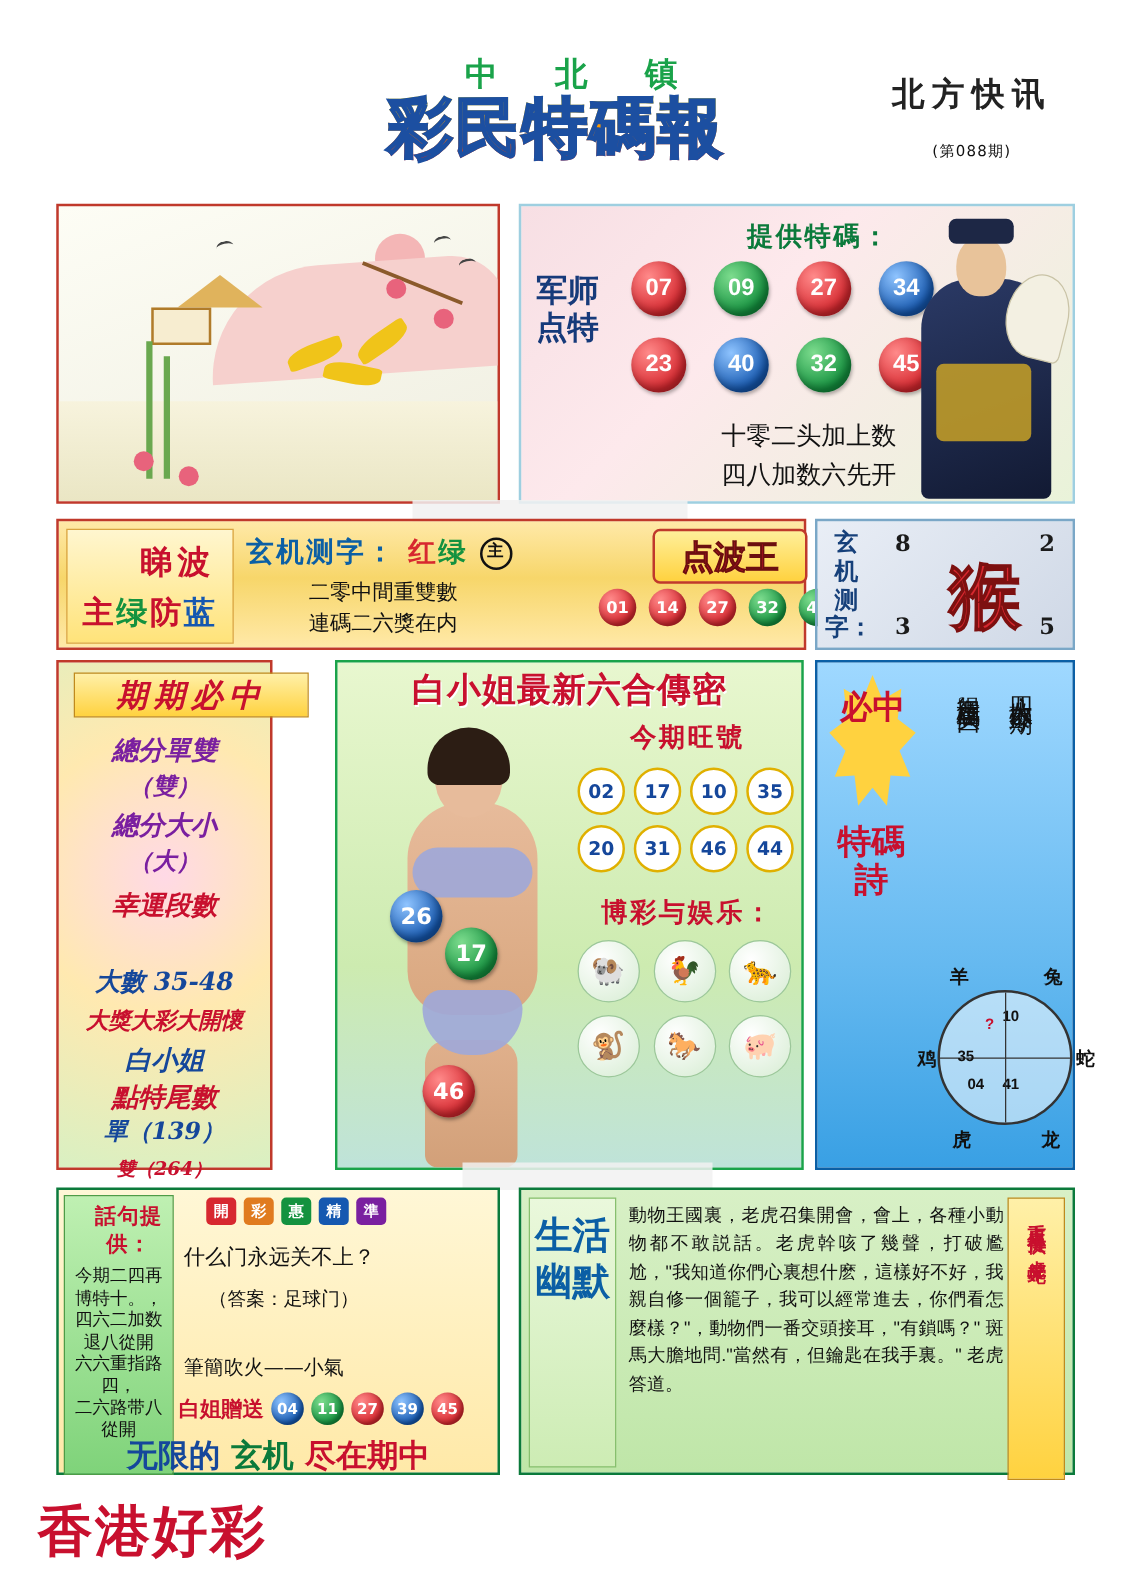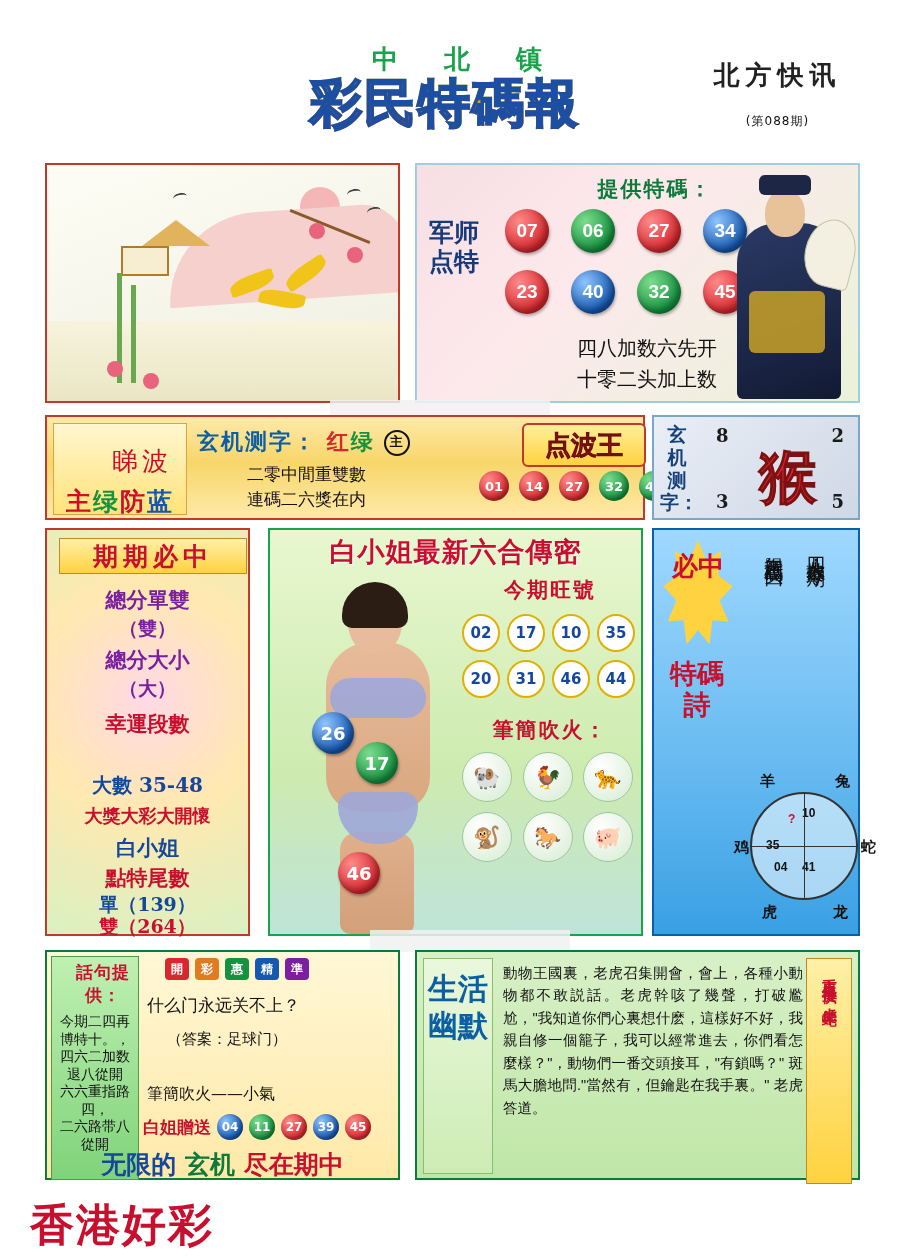--- a/index.html
+++ b/index.html
@@ -50,40 +50,40 @@
   .sage{position:absolute;right:4px;top:6px;width:135px;height:228px;}
   .sage-robe{position:absolute;left:18px;top:52px;width:104px;height:176px;background:linear-gradient(160deg,#2b3a66,#121a33);border-radius:40px 40px 6px 6px;}
   .sage-face{position:absolute;left:46px;top:18px;width:40px;height:48px;background:#e8c39a;border-radius:50% 50% 45% 45%;}
   .sage-hat{position:absolute;left:40px;top:4px;width:52px;height:20px;background:#1d2745;border-radius:6px;}
   .sage-fan{position:absolute;left:86px;top:48px;width:48px;height:66px;background:#f3f0e2;border-radius:50% 50% 10% 50%;transform:rotate(14deg);border:1px solid #c9c3a6;}
   .sage-sash{position:absolute;left:30px;top:120px;width:76px;height:62px;background:#c9a227;border-radius:6px;opacity:.85;}
 
   
   .wave-band{left:45px;top:415px;width:600px;height:105px;border:2px solid #c0392b;background:linear-gradient(180deg,#ffe9a8,#f7d66a 45%,#ffe9a8);}
   .wave-l{position:absolute;left:6px;top:6px;width:132px;height:90px;background:linear-gradient(180deg,#fff6cf,#ffe37a);border:1px solid #d9a441;}
-  .wl-t{font-family:"DejaVu Serif",serif;font-size:26px;font-weight:normal;color:#c8102e;text-align:center;margin-top:20px;letter-spacing:4px;padding-left:44px;}
+  .wl-t{font-family:"DejaVu Serif",serif;font-size:26px;font-weight:bold;color:#c8102e;text-align:center;margin-top:8px;letter-spacing:4px;padding-left:44px;}
   .wl-b{font-family:"DejaVu Serif",serif;font-size:25px;font-weight:bold;text-align:center;margin-top:6px;letter-spacing:2px;}
   .mid-title{position:absolute;left:150px;top:10px;font-family:"DejaVu Serif",serif;font-size:22px;font-weight:bold;color:#0b5fa5;letter-spacing:2px;}
   .mid-red{color:#d7282f;}
   .mid-green{color:#14923f;}
   .zhu{display:inline-block;width:22px;height:22px;border:2px solid #111;border-radius:50%;font-size:13px;line-height:19px;text-align:center;color:#111;font-weight:bold;vertical-align:middle;}
   .dbw{position:absolute;left:475px;top:6px;width:120px;height:40px;background:linear-gradient(180deg,#ffef9a,#ffd23f);border:2px solid #c0392b;border-radius:6px;display:flex;align-items:center;justify-content:center;gap:4px;}
   .dbw span{font-family:"DejaVu Serif",serif;font-size:26px;font-weight:bold;color:#c8102e;-webkit-text-stroke:0.6px #6b0f0f;}
   .wave-verse{position:absolute;left:200px;top:45px;width:225px;font-family:"DejaVu Serif",serif;font-size:17px;color:#111;line-height:1.45;}
   .small-balls{position:absolute;left:432px;top:54px;display:flex;gap:10px;}
   .sball{width:30px;height:30px;border-radius:50%;display:flex;align-items:center;justify-content:center;color:#fff;font-size:13px;font-weight:bold;box-shadow:inset -2px -3px 5px rgba(0,0,0,.35);}
 
   
   .xuan{left:652px;top:415px;width:208px;height:105px;border:2px solid #7aa7c7;background:linear-gradient(135deg,#e9eef6,#cfd8e6);}
   .xuan-label{position:absolute;left:6px;top:6px;width:34px;font-family:"DejaVu Serif",serif;font-size:19px;font-weight:bold;color:#16407a;line-height:1.2;text-align:center;}
   .xuan-char{position:absolute;left:105px;top:22px;font-family:"DejaVu Serif",serif;font-size:58px;font-weight:bold;color:#d7282f;-webkit-text-stroke:1px #7d1010;}
   .xn{position:absolute;font-family:"DejaVu Serif",serif;font-size:18px;color:#1b1b1b;font-weight:bold;}
 
   
-  .lucky{left:45px;top:528px;width:205px;height:408px;border:2px solid #c0392b;background:radial-gradient(circle at 50% 42%, #ffd9e6 0%, #ffe9b0 45%, #d9f0c2 100%);}
+  .lucky{left:45px;top:528px;width:173px;height:408px;border:2px solid #c0392b;background:radial-gradient(circle at 50% 42%, #ffd9e6 0%, #ffe9b0 45%, #d9f0c2 100%);font-style:italic;}
   .lk-title{position:absolute;left:12px;top:8px;width:186px;height:34px;background:linear-gradient(180deg,#fff0a8,#ffd23f);border:1px solid #c08a1d;display:flex;align-items:center;justify-content:center;font-family:"DejaVu Serif",serif;font-size:25px;font-weight:bold;color:#c8102e;letter-spacing:5px;}
   .lk-line{position:absolute;width:100%;text-align:center;font-family:"DejaVu Serif",serif;color:#7a1fa0;font-weight:bold;}
   .lk-red{color:#c8102e;}
   .lk-blue{color:#15479b;}
 
   
   .girl{left:268px;top:528px;width:375px;height:408px;border:2px solid #1aa34a;background:linear-gradient(180deg,#e8f7cf,#cdebb0 60%,#bfe3d9);overflow:hidden;}
   .girl-title{position:absolute;left:0;top:4px;width:100%;text-align:center;font-family:"DejaVu Serif",serif;font-size:27px;font-weight:bold;color:#c8102e;letter-spacing:1px;text-shadow:1px 1px 0 #fff;}
   .body-shape{position:absolute;left:34px;top:52px;width:148px;height:352px;}
   .bs-torso{position:absolute;left:22px;top:60px;width:104px;height:170px;background:linear-gradient(180deg,#e7bb9b,#d9a77f);border-radius:45px 45px 35px 35px;}
@@ -182,33 +182,33 @@
     <div class="bird" style="left:126px;top:28px"></div>
     <div class="bird" style="left:300px;top:24px"></div>
     <div class="bird" style="left:320px;top:42px"></div>
   </div>
 
   <div class="abs mil-panel">
     <div class="mil-title">军师点特</div>
     <div class="mil-head">提供特碼：</div>
     <div class="mil-row" style="left:88px;top:44px;">
       <div class="ball red">07</div>
-      <div class="ball green">06</div>
+      <div class="ball green">09</div>
       <div class="ball red">27</div>
       <div class="ball blue">34</div>
     </div>
     <div class="mil-row" style="left:88px;top:105px;">
       <div class="ball red">23</div>
       <div class="ball blue">40</div>
       <div class="ball green">32</div>
       <div class="ball red">45</div>
     </div>
     <div class="mil-verse">
+      <div>十零二头加上数</div>
       <div>四八加数六先开</div>
-      <div>十零二头加上数</div>
     </div>
     <div class="sage">
       <div class="sage-robe"></div>
       <div class="sage-sash"></div>
       <div class="sage-face"></div>
       <div class="sage-hat"></div>
       <div class="sage-fan"></div>
     </div>
   </div>
 
@@ -256,21 +256,21 @@
     <div class="lk-line" style="top:56px;font-size:21px">總分單雙</div>
     <div class="lk-line" style="top:86px;font-size:19px">（雙）</div>
     <div class="lk-line" style="top:116px;font-size:21px">總分大小</div>
     <div class="lk-line" style="top:146px;font-size:19px">（大）</div>
     <div class="lk-line lk-red" style="top:180px;font-size:21px">幸運段數</div>
     <div class="lk-line lk-blue" style="top:242px;font-size:20px">大數  35-48</div>
     <div class="lk-line lk-blue" style="top:304px;font-size:21px">白小姐</div>
     <div class="lk-line lk-red" style="top:274px;font-size:18px">大獎大彩大開懷</div>
     <div class="lk-line lk-red" style="top:334px;font-size:21px">點特尾數</div>
     <div class="lk-line lk-blue" style="top:362px;font-size:19px">單（139）</div>
-    <div class="lk-line lk-red" style="top:384px;font-size:19px">雙（264）</div>
+    <div class="lk-line lk-red" style="top:396px;font-size:15px">雙（264）</div>
   </div>
 
   <div class="abs girl">
     <div class="girl-title">白小姐最新六合傳密</div>
     <div class="body-shape">
       <div class="bs-torso"></div>
       <div class="bs-legs"></div>
       <div class="bs-head"></div>
       <div class="bs-hair"></div>
       <div class="bs-bra"></div>
@@ -285,21 +285,21 @@
       <div class="hot-grid">
         <div class="hot-n">02</div>
         <div class="hot-n">17</div>
         <div class="hot-n">10</div>
         <div class="hot-n">35</div>
         <div class="hot-n">20</div>
         <div class="hot-n">31</div>
         <div class="hot-n">46</div>
         <div class="hot-n">44</div>
       </div>
-      <div class="zod-title">筆簡吹火：</div>
+      <div class="zod-title">博彩与娱乐：</div>
       <div class="zod-grid">
         <div class="zod-c">🐏</div>
         <div class="zod-c">🐓</div>
         <div class="zod-c">🐆</div>
         <div class="zod-c">🐒</div>
         <div class="zod-c">🐎</div>
         <div class="zod-c">🐖</div>
       </div>
     </div>
   </div>

